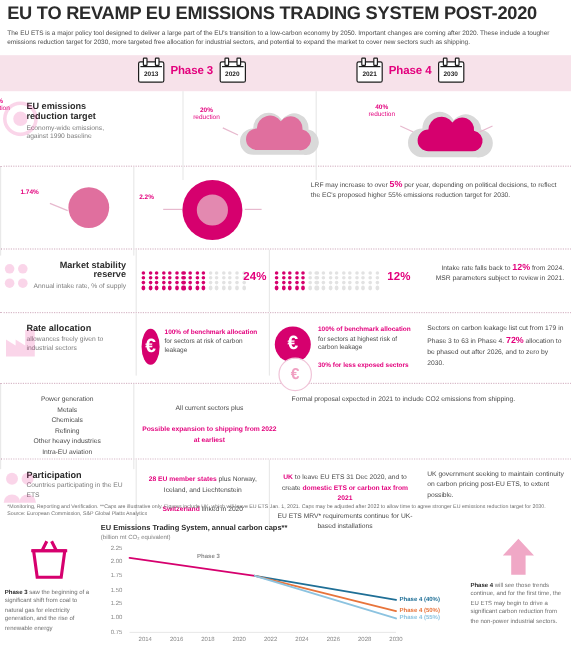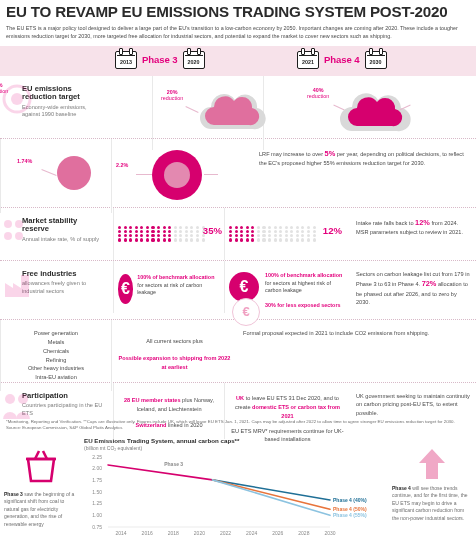--- a/index.html
+++ b/index.html
@@ -218,21 +218,21 @@
       </div>
 
       <div class="col-note">
 
         <div class="note" style="margin-left:16px;">
           <span>LRF may increase to over </span><b>5%</b><span> per year, depending on political decisions, to reflect the EC's proposed higher 55% emissions reduction target for 2030.</span>
         </div>
       </div>
     </div>
 
-    <div class="row" style="height:52px;">
+    <div class="row" style="height:52px;text-align:right;">
       <div class="col-label">
         <svg class="wm" width="30" height="30" viewBox="0 0 30 30">
             <circle cx="6" cy="8" r="4" fill="#e3007d"></circle>
             <circle cx="17" cy="8" r="4" fill="#e3007d"></circle>
             <circle cx="6" cy="20" r="4" fill="#e3007d"></circle>
             <circle cx="17" cy="20" r="4" fill="#e3007d"></circle>
           </svg>
         <div class="lbl-title">Market stability reserve</div>
         <div class="lbl-sub">Annual intake rate, % of supply</div>
       </div>
@@ -298,21 +298,21 @@
               <span class="dot on"></span>
               <span class="dot on"></span>
               <span class="dot on"></span>
               <span class="dot"></span>
               <span class="dot"></span>
               <span class="dot"></span>
               <span class="dot"></span>
               <span class="dot"></span>
               <span class="dot"></span>
             </div>
-          <div class="pctbig" style="position:absolute;right:-2px;top:8px;">35%</div>
+          <div class="pctbig" style="position:absolute;right:-2px;top:8px;">24%</div>
         </div>
       </div>
 
       <div class="col-p4">
         <div style="position:relative;height:34px;display:flex;align-items:center;">
           <div class="dots" id="dots-p4">
               <span class="dot on"></span>
               <span class="dot on"></span>
               <span class="dot on"></span>
               <span class="dot on"></span>
@@ -386,21 +386,21 @@
           <span>Intake rate falls back to </span><b>12%</b><span> from 2024. MSR parameters subject to review in 2021.</span>
         </div>
       </div>
     </div>
 
     <div class="row" style="height:58px;">
       <div class="col-label">
         <svg class="wm" width="30" height="30" viewBox="0 0 30 30">
             <path d="M3 28 V14 l8 5 V14 l8 5 V6 h8 v22 z" fill="#e3007d"></path>
           </svg>
-        <div class="lbl-title">Free industries</div>
+        <div class="lbl-title">Rate allocation</div>
         <div class="lbl-sub">allowances freely given to industrial sectors</div>
       </div>
 
       <div class="col-p3">
         <div style="display:flex;gap:4px;align-items:flex-start;padding-top:4px;">
           <div class="euro">€</div>
           <div class="ftxt">
             <span class="hl">100% of benchmark allocation</span><span> for sectors at risk of carbon leakage</span>
           </div>
         </div>

